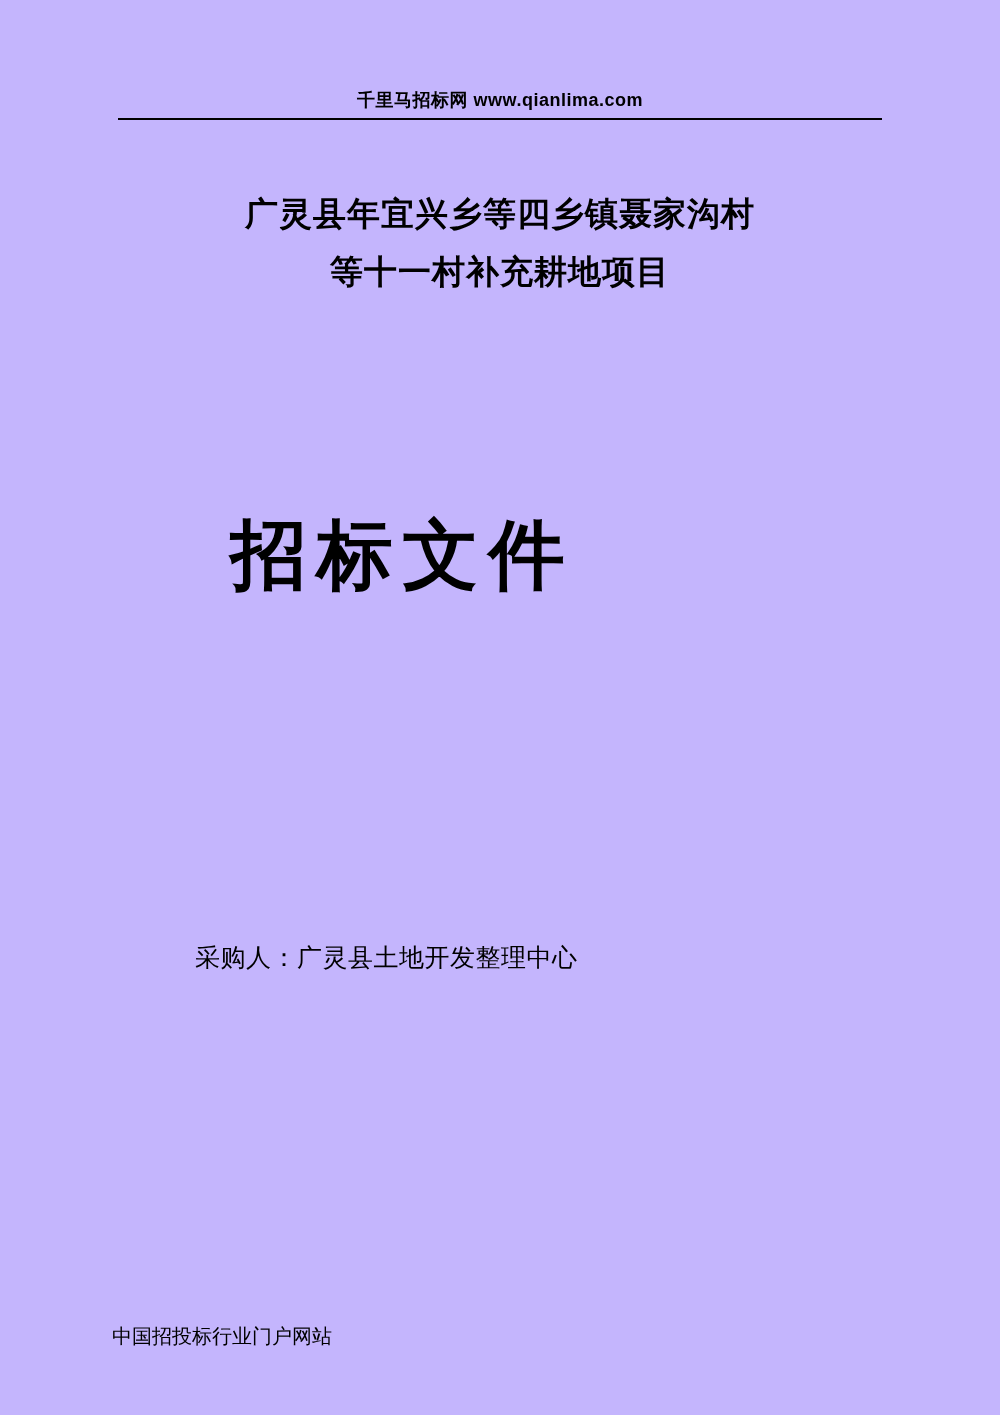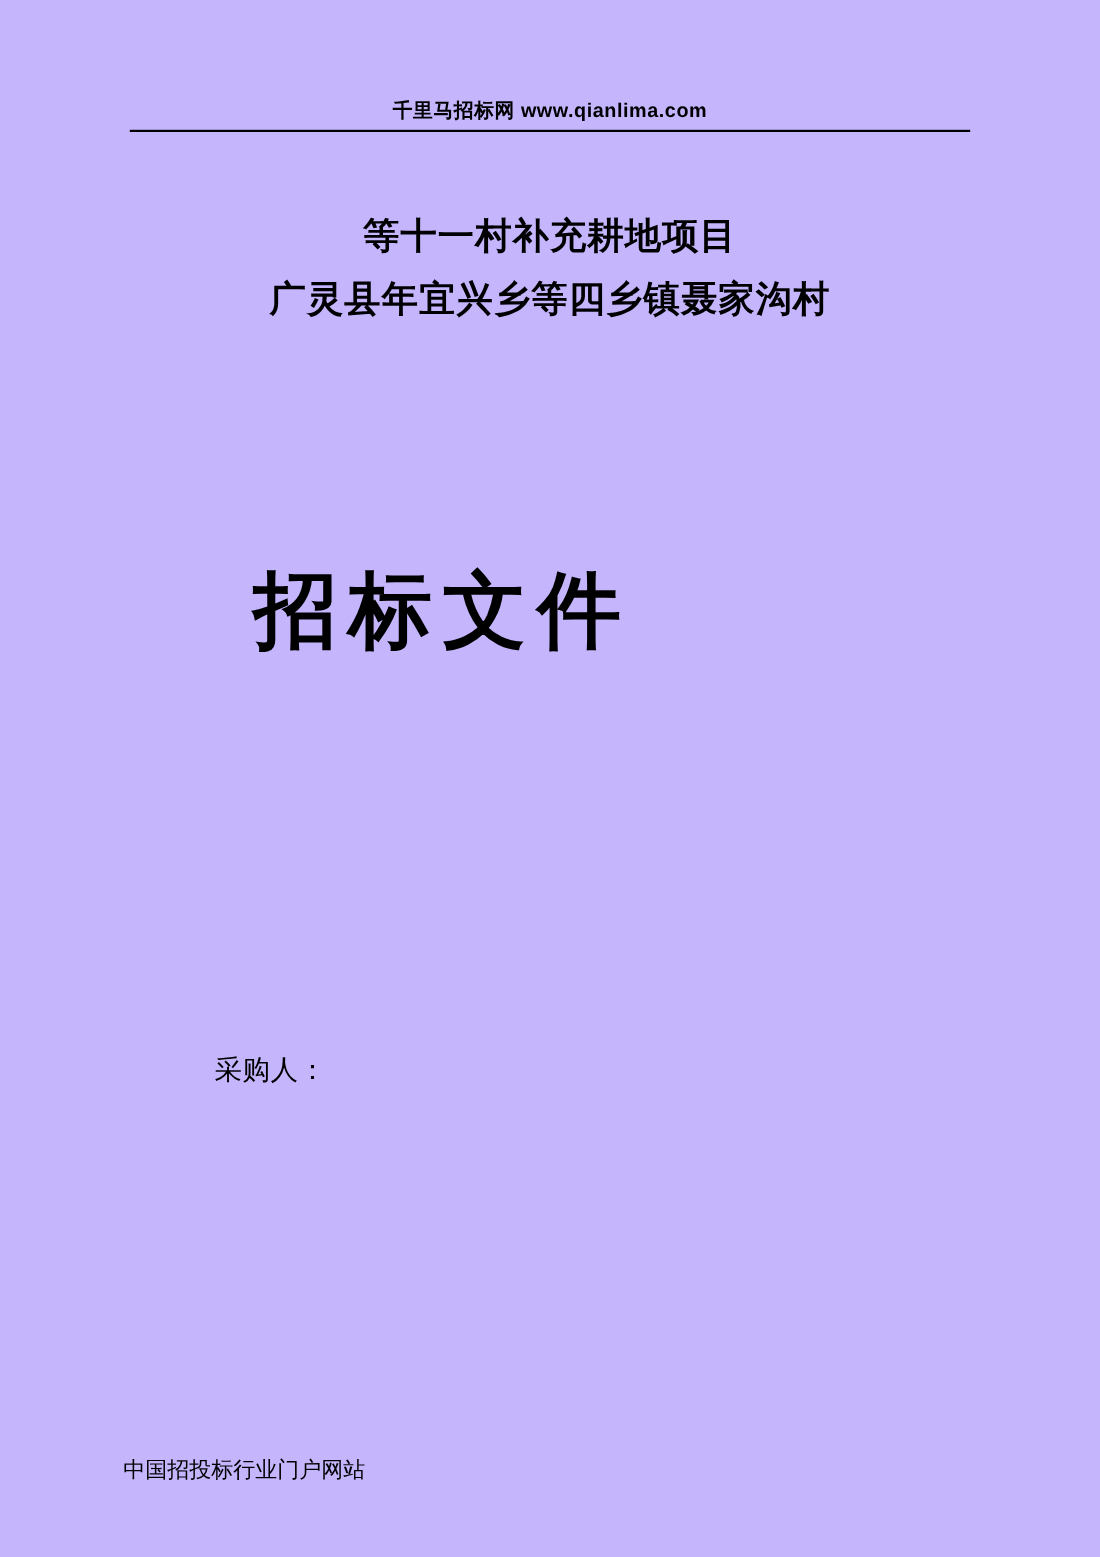--- a/index.html
+++ b/index.html
@@ -83,21 +83,20 @@
     left: 195px;
     width: 640px;
   }
   .meta-row {
     display: flex;
     align-items: baseline;
     font-size: 25px;
     line-height: 1.0;
     margin-bottom: 42px;
     letter-spacing: 0.5px;
-    margin-top: 16px;
   }
   .meta-label {
     white-space: pre;
   }
   .meta-value {
     white-space: pre;
   }
 
   
   .footer-note {
@@ -112,27 +111,28 @@
 </head>
 <body>
 
 <div class="page">
 
   <div class="header-brand">千里马招标网 www.qianlima.com</div>
 
   <div class="header-rule"></div>
 
   <div class="doc-title">
+    <span class="line">广灵县年宜兴乡等四乡镇聂家沟村</span>
     <span class="line">等十一村补充耕地项目</span>
-    <span class="line">广灵县年宜兴乡等四乡镇聂家沟村</span>
   </div>
 
   <div class="main-heading">招标文件</div>
 
   <div class="meta-block">
     <div class="meta-row">
       <span class="meta-label">采购人：</span>
+      <span class="meta-value">广灵县土地开发整理中心</span>
     </div>
   </div>
 
   <div class="footer-note">中国招投标行业门户网站</div>
 
 </div>
 
 </body></html>

